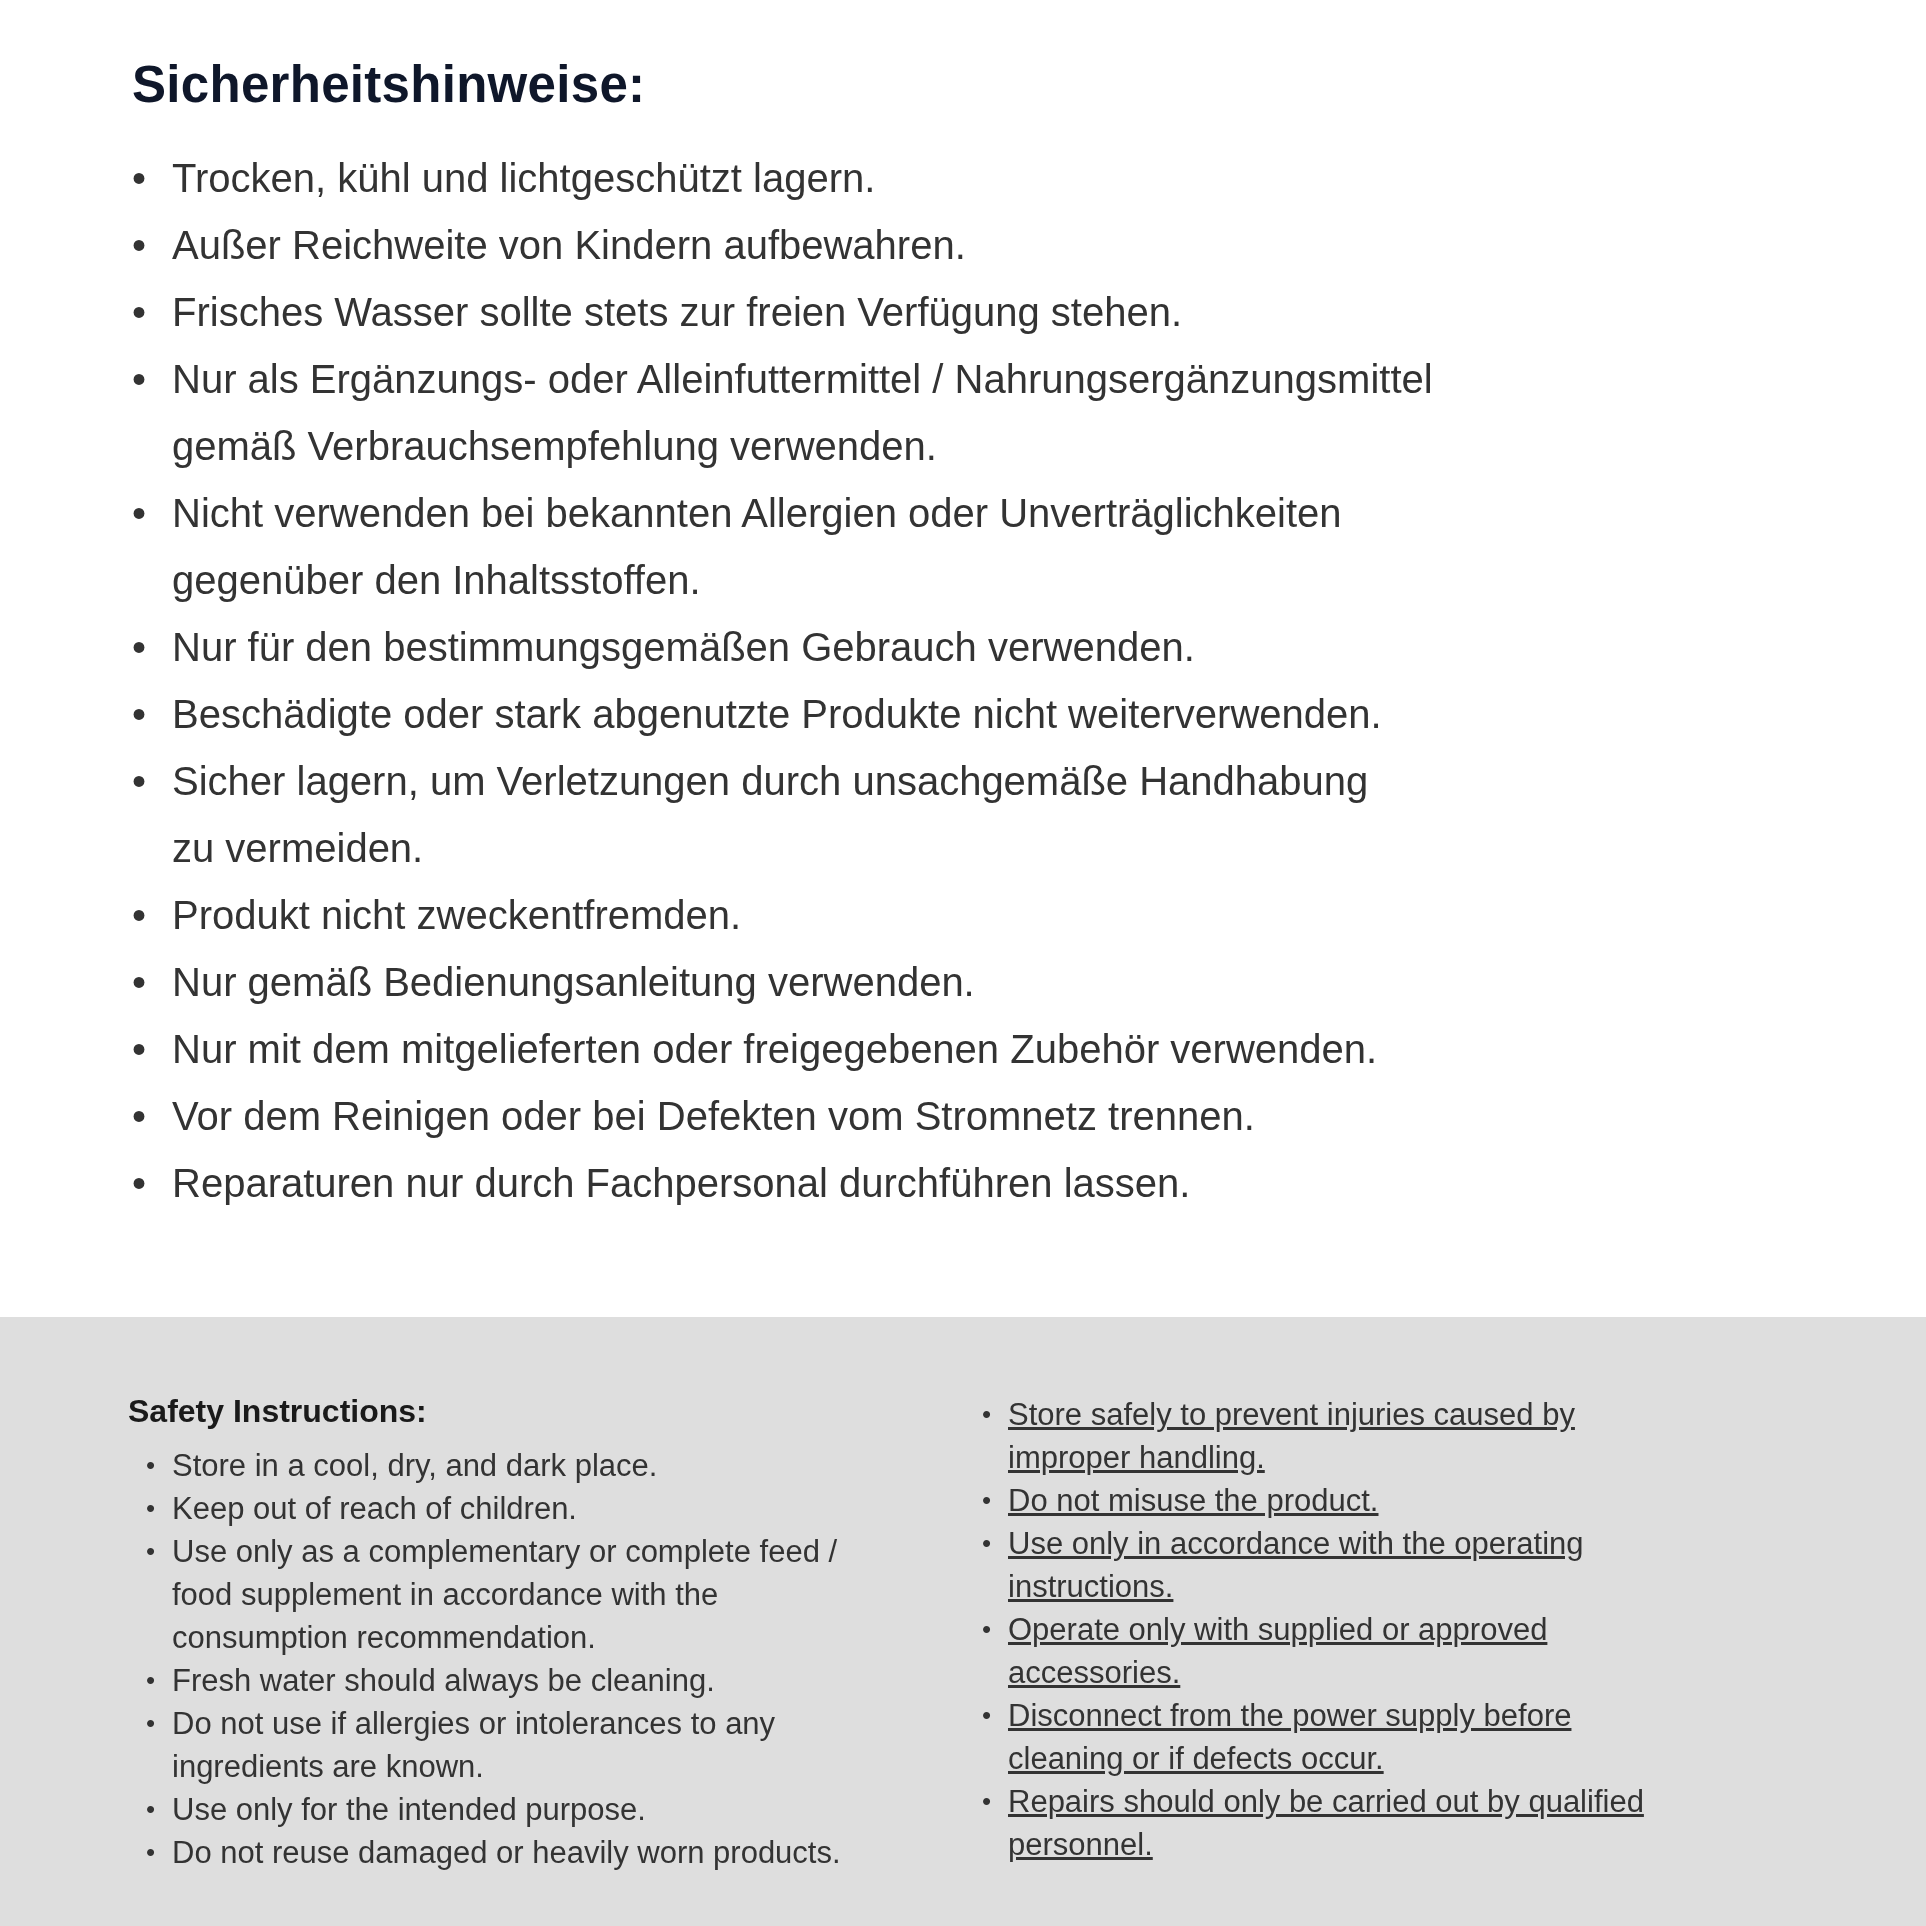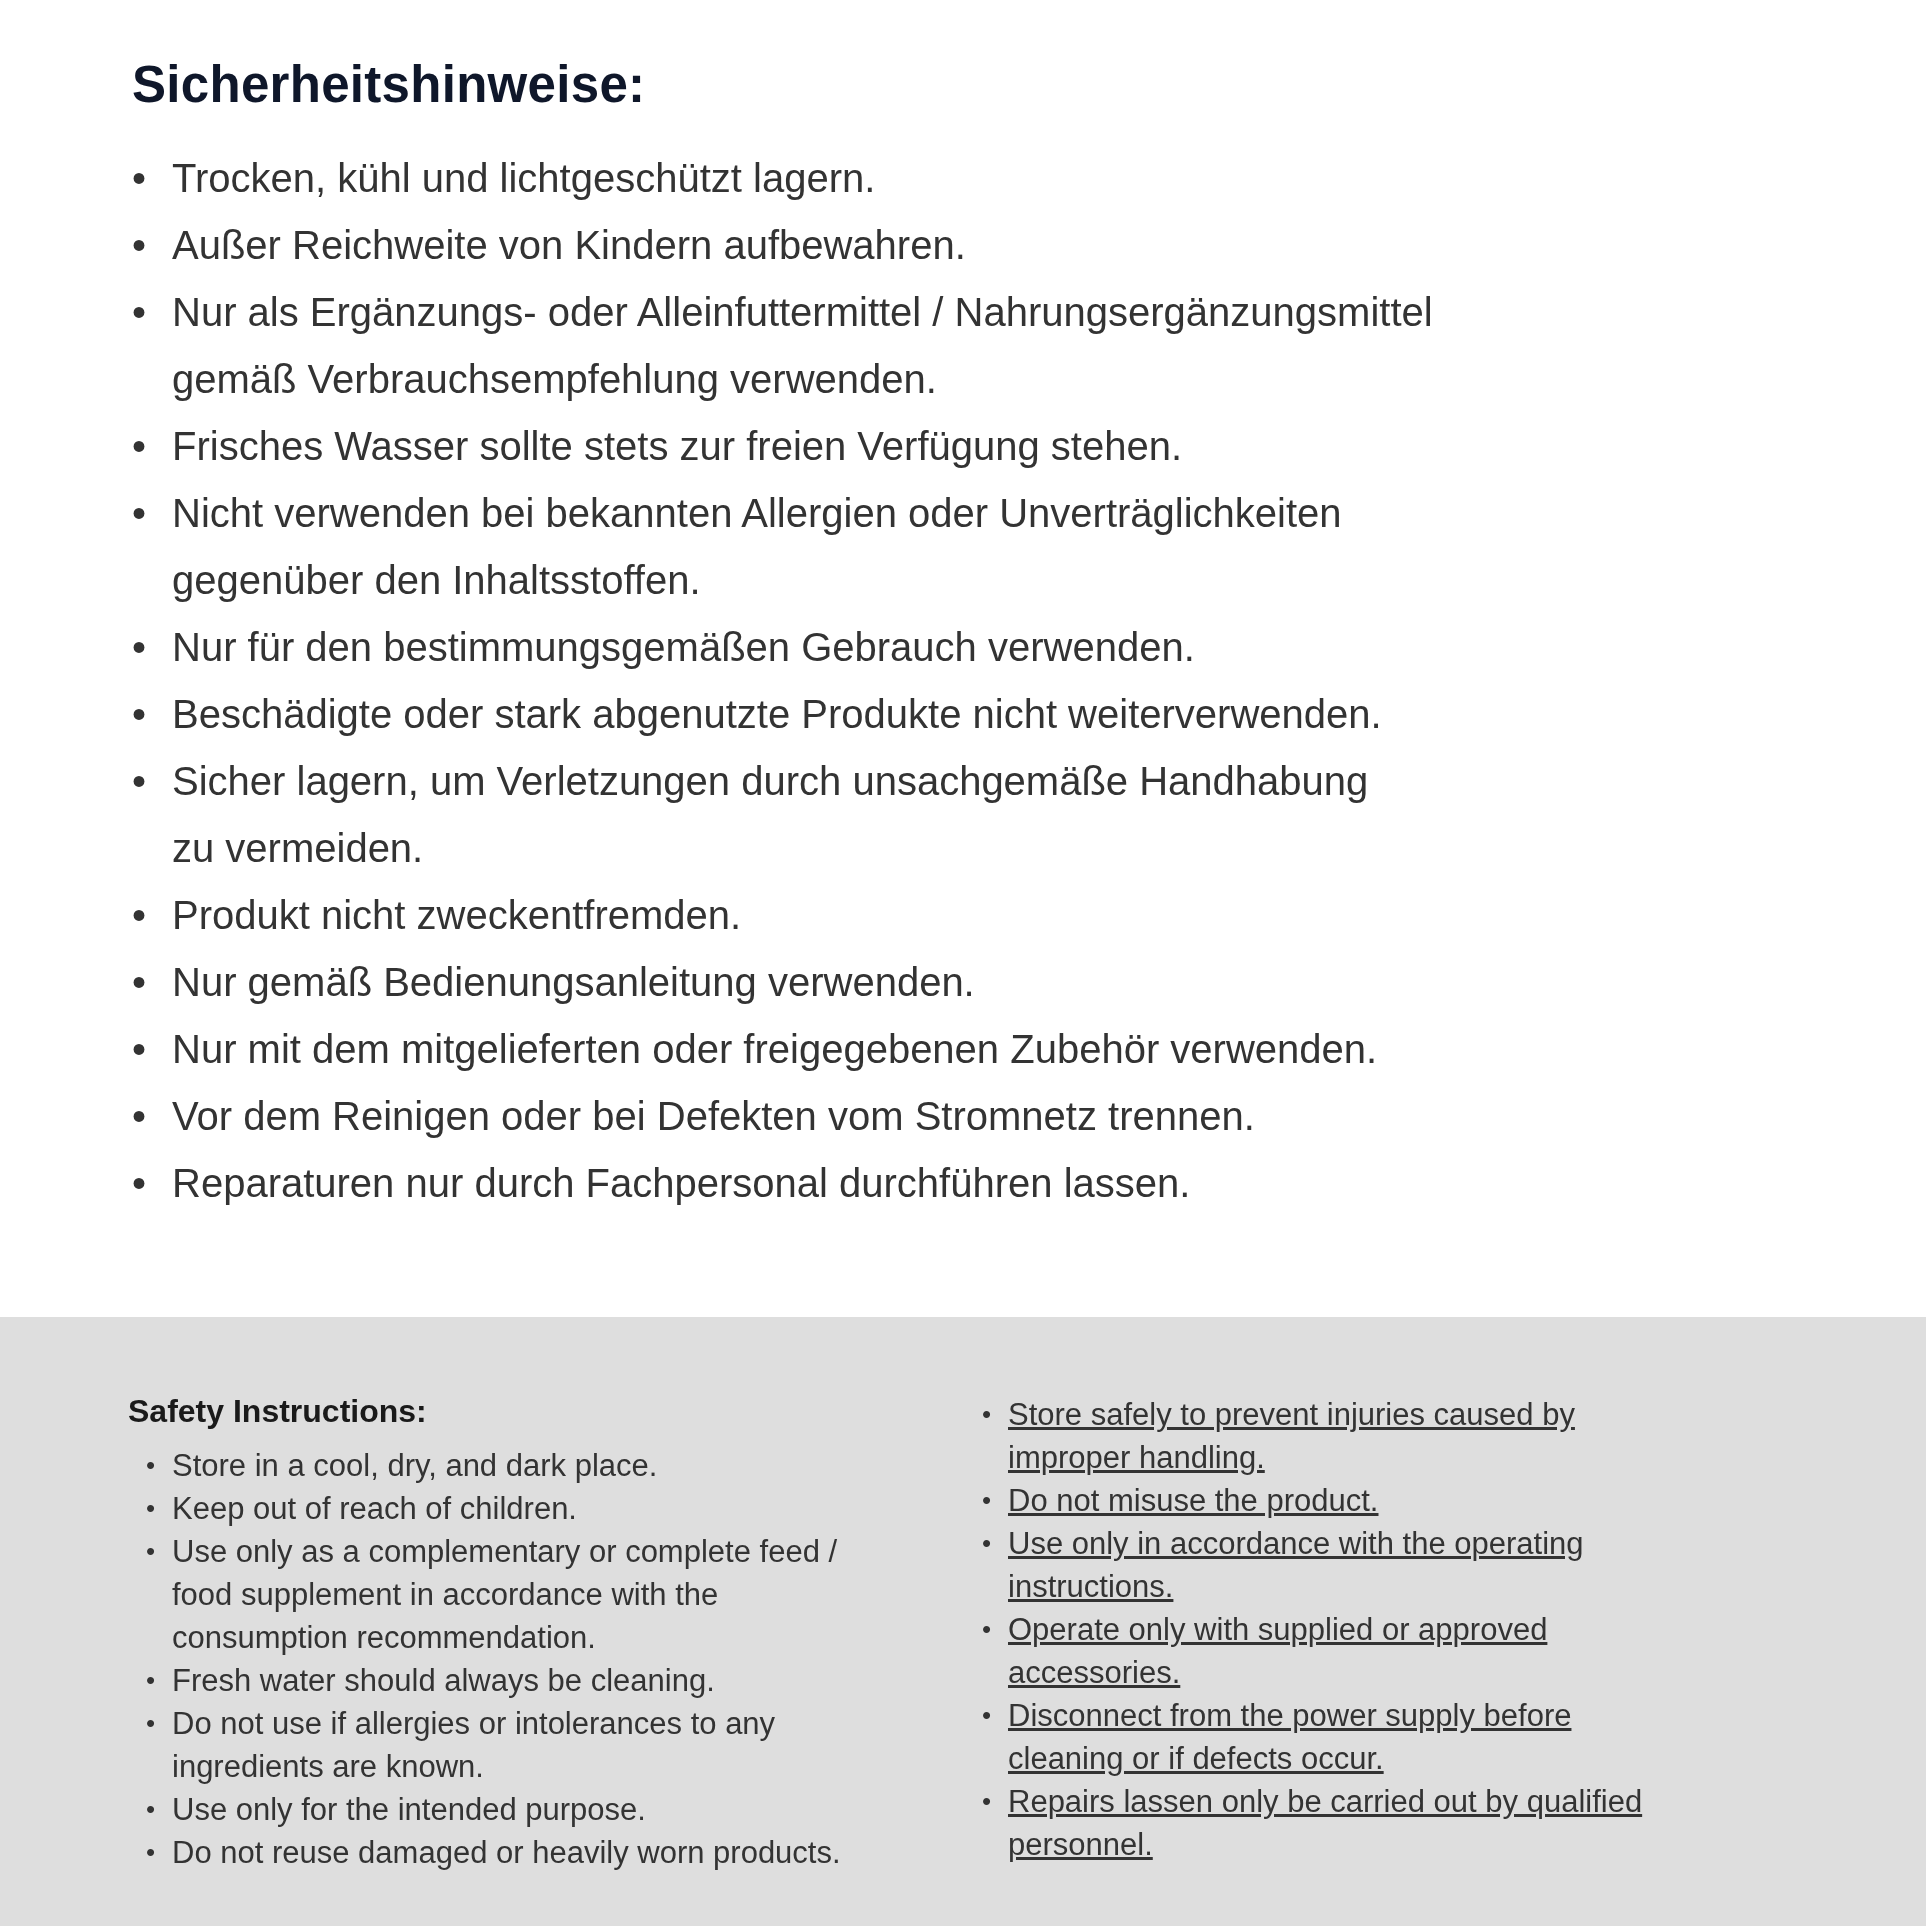--- a/index.html
+++ b/index.html
@@ -92,23 +92,23 @@
 </head>
 <body>
 
 <div class="page">
 
   <section class="german-section">
     <h1 class="german-title">Sicherheitshinweise:</h1>
     <ul class="bullets german-list">
         <li>Trocken, kühl und lichtgeschützt lagern.</li>
         <li>Außer Reichweite von Kindern aufbewahren.</li>
+        <li>Frisches Wasser sollte stets zur freien Verfügung stehen.</li>
         <li>Nur als Ergänzungs- oder Alleinfuttermittel / Nahrungsergänzungsmittel
 gemäß Verbrauchsempfehlung verwenden.</li>
-        <li>Frisches Wasser sollte stets zur freien Verfügung stehen.</li>
         <li>Nicht verwenden bei bekannten Allergien oder Unverträglichkeiten
 gegenüber den Inhaltsstoffen.</li>
         <li>Nur für den bestimmungsgemäßen Gebrauch verwenden.</li>
         <li>Beschädigte oder stark abgenutzte Produkte nicht weiterverwenden.</li>
         <li>Sicher lagern, um Verletzungen durch unsachgemäße Handhabung
 zu vermeiden.</li>
         <li>Produkt nicht zweckentfremden.</li>
         <li>Nur gemäß Bedienungsanleitung verwenden.</li>
         <li>Nur mit dem mitgelieferten oder freigegebenen Zubehör verwenden.</li>
         <li>Vor dem Reinigen oder bei Defekten vom Stromnetz trennen.</li>
@@ -136,20 +136,20 @@
       <ul class="bullets english-list">
           <li>Store safely to prevent injuries caused by
 improper handling.</li>
           <li>Do not misuse the product.</li>
           <li>Use only in accordance with the operating
 instructions.</li>
           <li>Operate only with supplied or approved
 accessories.</li>
           <li>Disconnect from the power supply before
 cleaning or if defects occur.</li>
-          <li>Repairs lassen only be carried out by qualified
+          <li>Repairs should only be carried out by qualified
 personnel.</li>
         </ul>
     </div>
   </section>
 
 </div>
 
 
 </body></html>

